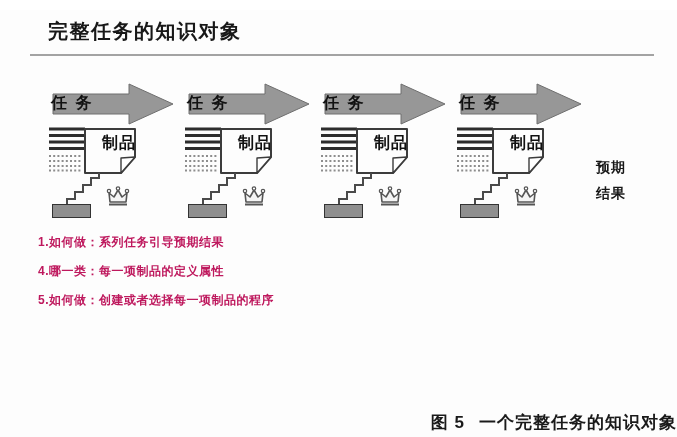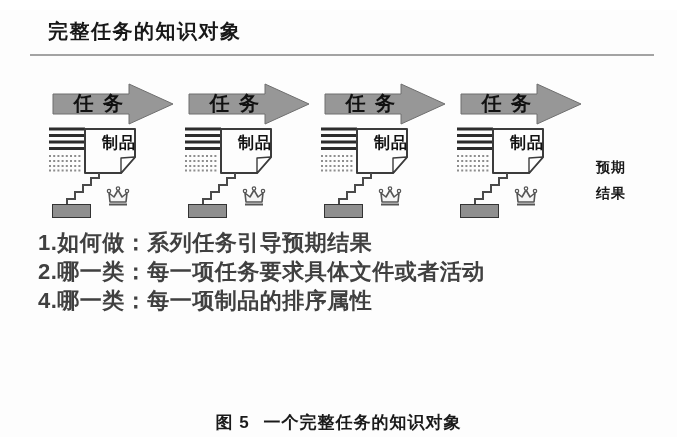--- a/index.html
+++ b/index.html
@@ -22,21 +22,21 @@
     position:absolute;left:3px;top:430px;width:655px;height:3px;
     background:#161616;
   }
   
   .diagram{position:absolute;left:0;top:70px;width:677px;height:145px;}
   .unit{position:absolute;top:0;width:136px;height:145px;}
   .unit.u0{left:45px;} .unit.u1{left:181px;} .unit.u2{left:317px;} .unit.u3{left:453px;}
   .arrow-wrap{position:absolute;left:6px;top:2px;width:126px;height:44px;}
   .task-label{
     position:absolute;left:6px;top:12px;width:74px;height:22px;line-height:22px;
-    text-align:right;font-size:20px;font-weight:700;letter-spacing:2px;color:#111;
+    text-align:left;font-size:16px;font-weight:700;letter-spacing:2px;color:#111;
   }
   .doclines{position:absolute;left:2px;top:46px;}
   .pagefig{position:absolute;left:38px;top:47px;}
   .artifact-label{
     position:absolute;left:42px;top:53px;width:64px;text-align:center;
     font-size:16px;font-weight:700;letter-spacing:1px;color:#111;
   }
   .stairs{position:absolute;left:8px;top:92px;}
   .block{
     position:absolute;left:7px;top:124px;width:37px;height:12px;
@@ -44,26 +44,26 @@
   }
   .crown{position:absolute;left:60px;top:105px;}
   .result{
     position:absolute;left:596px;top:74px;
     font-size:14px;font-weight:700;line-height:26px;letter-spacing:1px;color:#161616;
   }
   .result span{display:block;}
   
   .klist{position:absolute;left:38px;top:218px;width:600px;}
   .krow{
-    height:29px;line-height:29px;font-size:22px;font-weight:700;color:#404040;
+    height:29px;line-height:29px;font-size:12px;font-weight:700;color:#be185d;
     white-space:nowrap;letter-spacing:0.5px;
   }
   
   .caption{
-    position:absolute;left:0;top:401px;width:677px;text-align:center;
+    position:absolute;left:0;top:401px;width:677px;text-align:right;
     font-size:17px;font-weight:700;color:#1a1a1a;letter-spacing:1px;
   }
   .caption .fig{margin-right:14px;}
   .watermark{
     position:absolute;left:466px;top:394px;
     font-size:27px;font-weight:700;letter-spacing:4px;color:#d6d6d6;
     text-shadow:1px 1px 0 #ffffff;
   }
 </style>
 </head>
@@ -228,24 +228,24 @@
       <span>预期</span>
       <span>结果</span>
     </div>
   </div>
 
   <div class="klist">
     <div class="krow">
       <span>1.</span><span>如何做：</span><span>系列任务引导预期结果</span>
     </div>
     <div class="krow">
-      <span>2.</span><span>哪一类：</span><span>每一项任务要求具体文件或者活动</span>
+      <span>4.</span><span>哪一类：</span><span>每一项制品的定义属性</span>
     </div>
     <div class="krow">
-      <span>4.</span><span>哪一类：</span><span>每一项制品的排序属性</span>
+      <span>5.</span><span>如何做：</span><span>创建或者选择每一项制品的程序</span>
     </div>
   </div>
 
   <div class="caption">
     <span class="fig">图 5</span><span>一个完整任务的知识对象</span>
   </div>
 
 
   <div class="rule-bottom"></div>
 </div>

